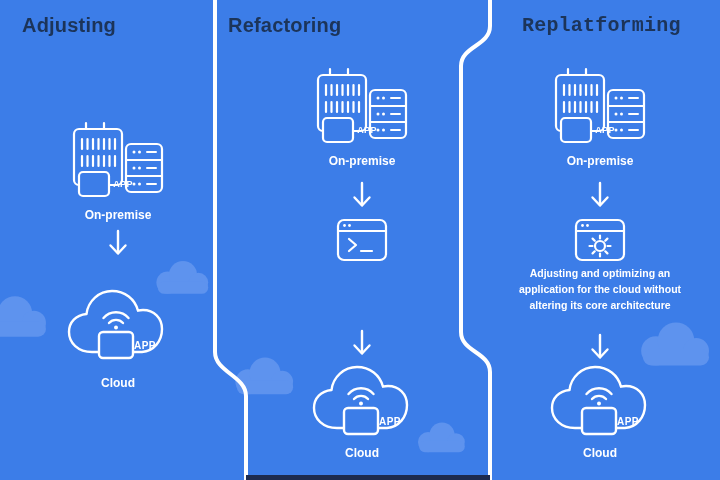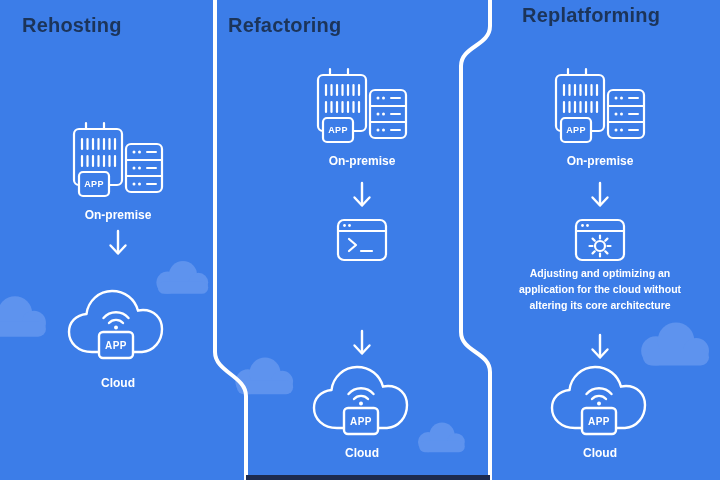--- a/index.html
+++ b/index.html
@@ -19,21 +19,21 @@
     font-weight:700; text-align:center;
   }
   .desc {
     position:absolute; color:#ffffff; font-size:10.5px;
     font-weight:700; text-align:center; line-height:1.5;
   }
   .icon { position:absolute; }
   .icon svg { display:block; }
   .app-tag {
     position:absolute; display:flex; align-items:center; justify-content:center;
-    color:#ffffff; font-weight:700; letter-spacing:.4px;
+    color:#ffffff; font-weight:700; letter-spacing:.4px;margin-left:29px;
   }
   .app-on-server { left:9px; top:52px; width:30px; height:24px; font-size:9px; }
   .app-on-cloud  { left:37px; top:50px; width:34px; height:26px; font-size:10px; }
 </style>
 </head>
 <body>
 
 <div id="stage">
 
   <svg class="bg-layer" width="720" height="480" viewBox="0 0 720 480">
@@ -117,21 +117,21 @@
     </g>
 
     <g stroke="#ffffff" stroke-width="4" fill="none" stroke-linecap="round">
       <path d="M215 0 V352 C215 372 246 376 246 396 V480"></path>
       <path d="M490 0 V26 C490 46 461 46 461 66 V332 C461 352 490 352 490 372 V480"></path>
     </g>
 
     <rect x="246" y="475" width="244" height="5" fill="#1d2b4f"></rect>
   </svg>
 
-  <h2 class="title" style="left:22px; top:14px;">Rehosting</h2>
+  <h2 class="title" style="left:22px; top:14px;">Adjusting</h2>
 
   <div class="icon" style="left:70px; top:120px; width:96px; height:84px;">
     <svg width="96" height="84">
         <use href="#sym-server"></use>
       </svg>
     <span class="app-tag app-on-server">APP</span>
   </div>
   <div class="label" style="left:58px; top:208px; width:120px;">On-premise</div>
 
   <div class="icon" style="left:106px; top:228px;">
@@ -178,21 +178,21 @@
   </div>
 
   <div class="icon" style="left:307px; top:358px; width:110px; height:88px;">
     <svg width="110" height="88">
         <use href="#sym-cloud"></use>
       </svg>
     <span class="app-tag app-on-cloud">APP</span>
   </div>
   <div class="label" style="left:312px; top:446px; width:100px;">Cloud</div>
 
-  <h2 class="title" style="left:522px; top:4px;">Replatforming</h2>
+  <h2 class="title" style="left:522px; top:14px;font-family:Liberation Mono, monospace;">Replatforming</h2>
 
   <div class="icon" style="left:552px; top:66px; width:96px; height:84px;">
     <svg width="96" height="84">
         <use href="#sym-server"></use>
       </svg>
     <span class="app-tag app-on-server">APP</span>
   </div>
   <div class="label" style="left:540px; top:154px; width:120px;">On-premise</div>
 
   <div class="icon" style="left:588px; top:180px;">

